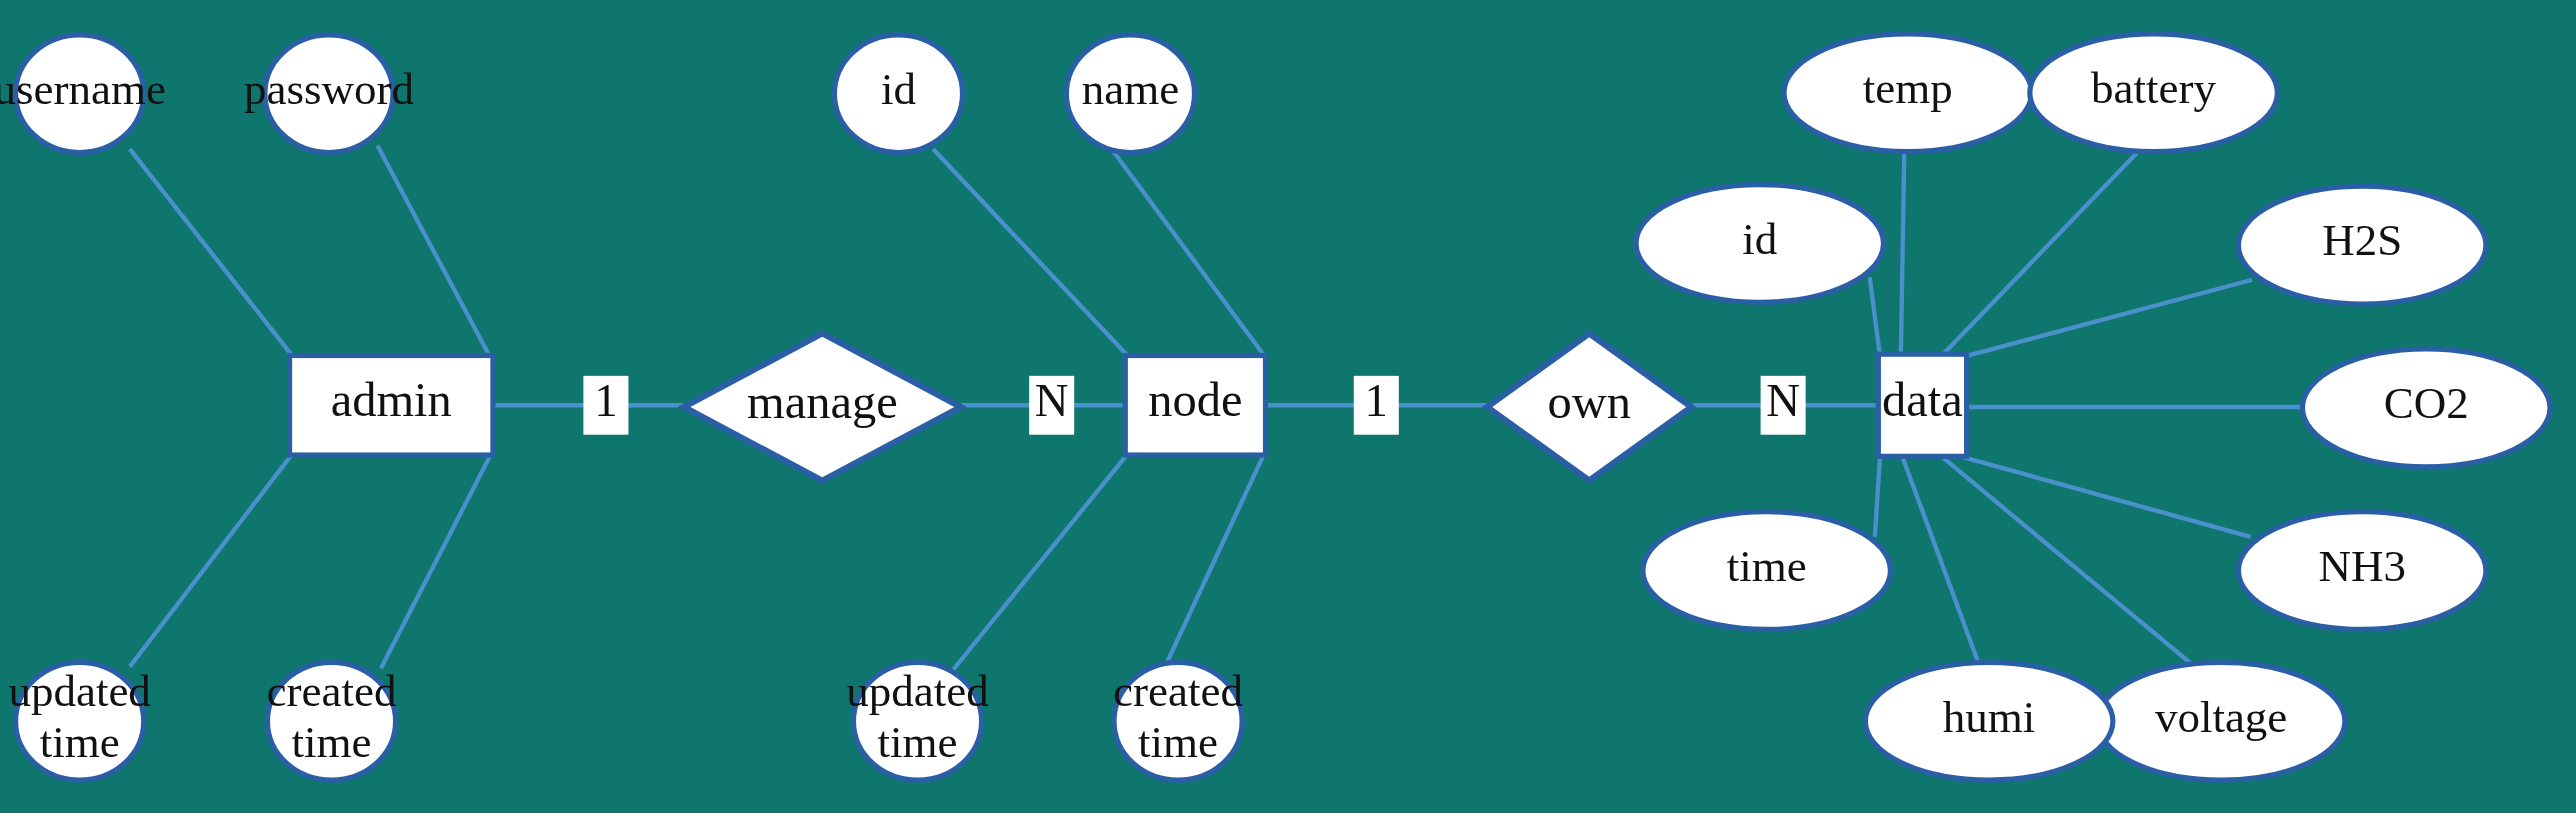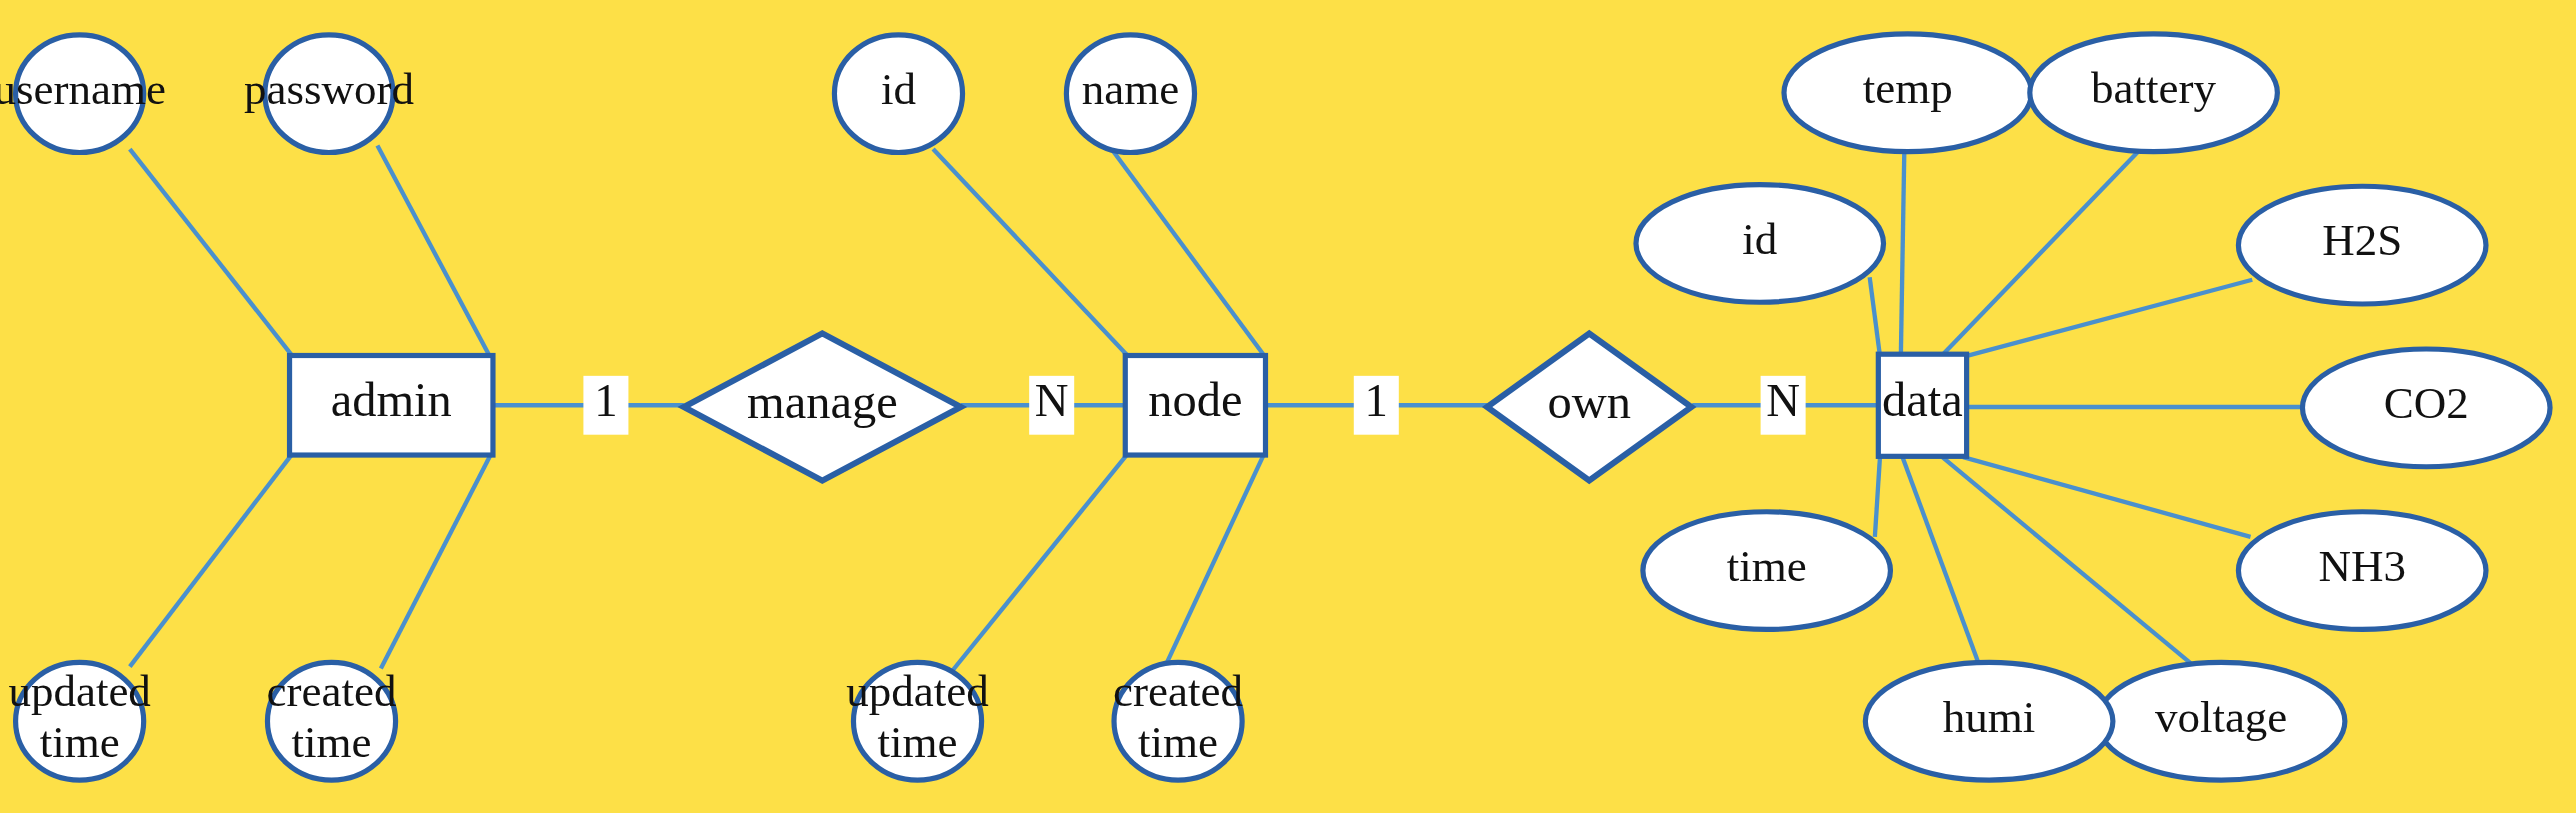--- a/index.html
+++ b/index.html
@@ -8,21 +8,21 @@
     padding: 0;
     background: #ffffff;
   }
   body {
     font-family: "Liberation Serif", "DejaVu Serif", serif;
   }
   #er-canvas {
     position: relative;
     width: 2576px;
     height: 814px;
-    background: #fde047;
+    background: #0f766e;
     overflow: hidden;
   }
   #er-svg {
     position: absolute;
     top: 0;
     left: 0;
     width: 2576px;
     height: 814px;
     display: block;
   }

